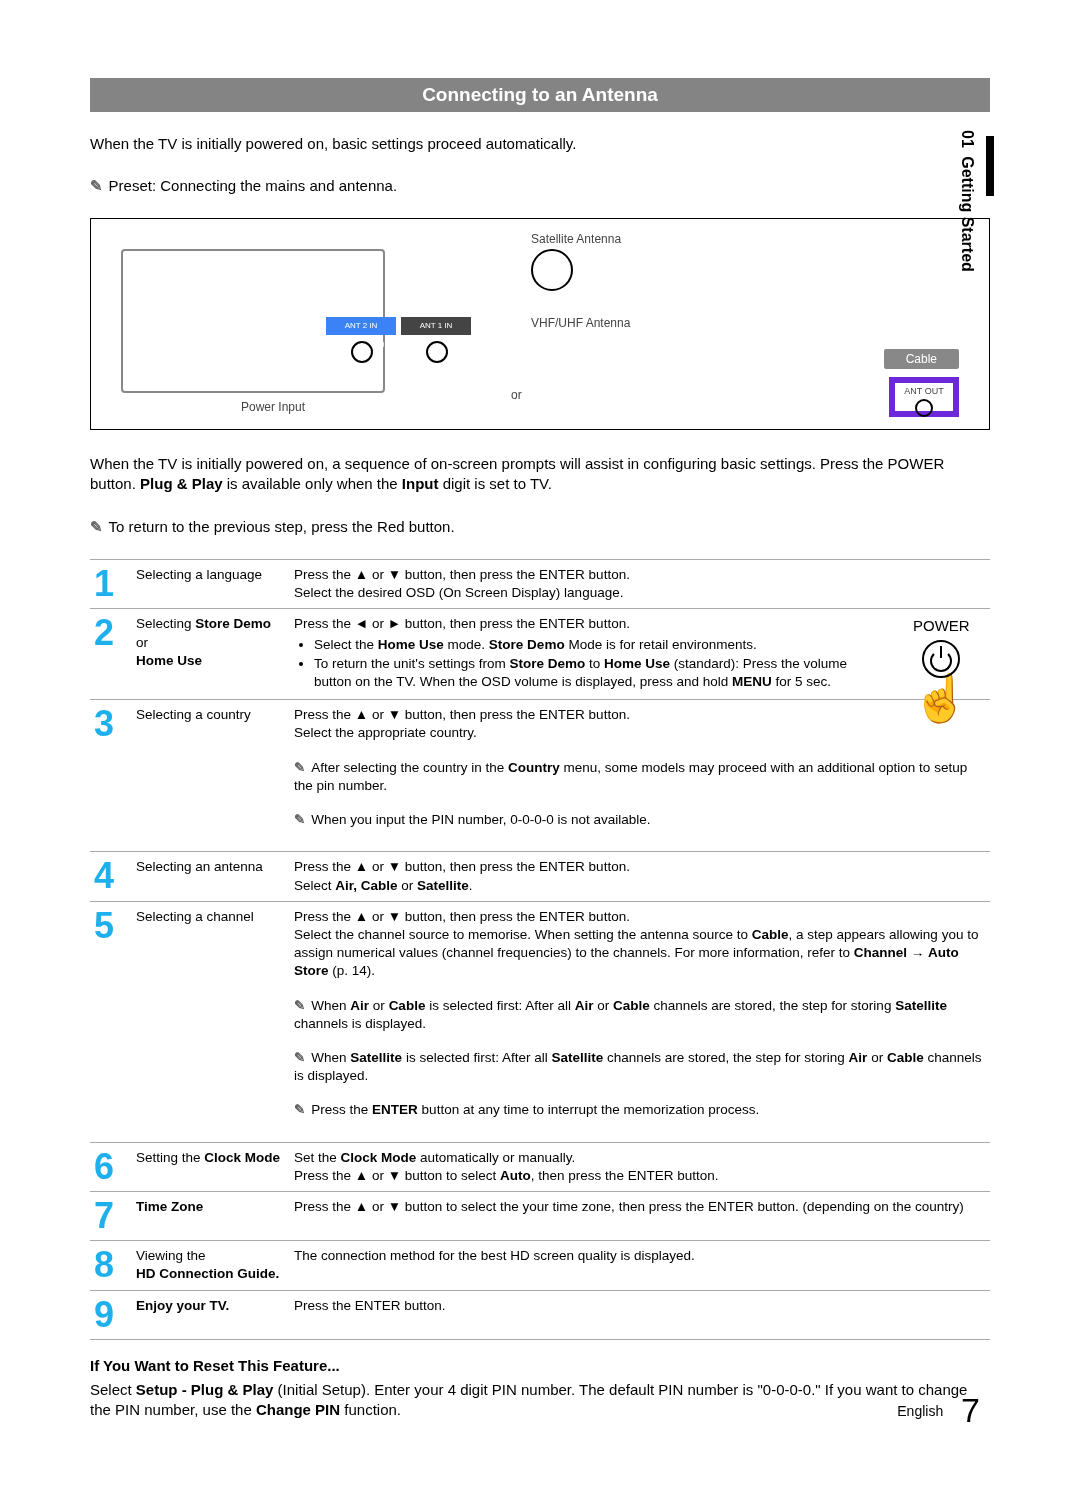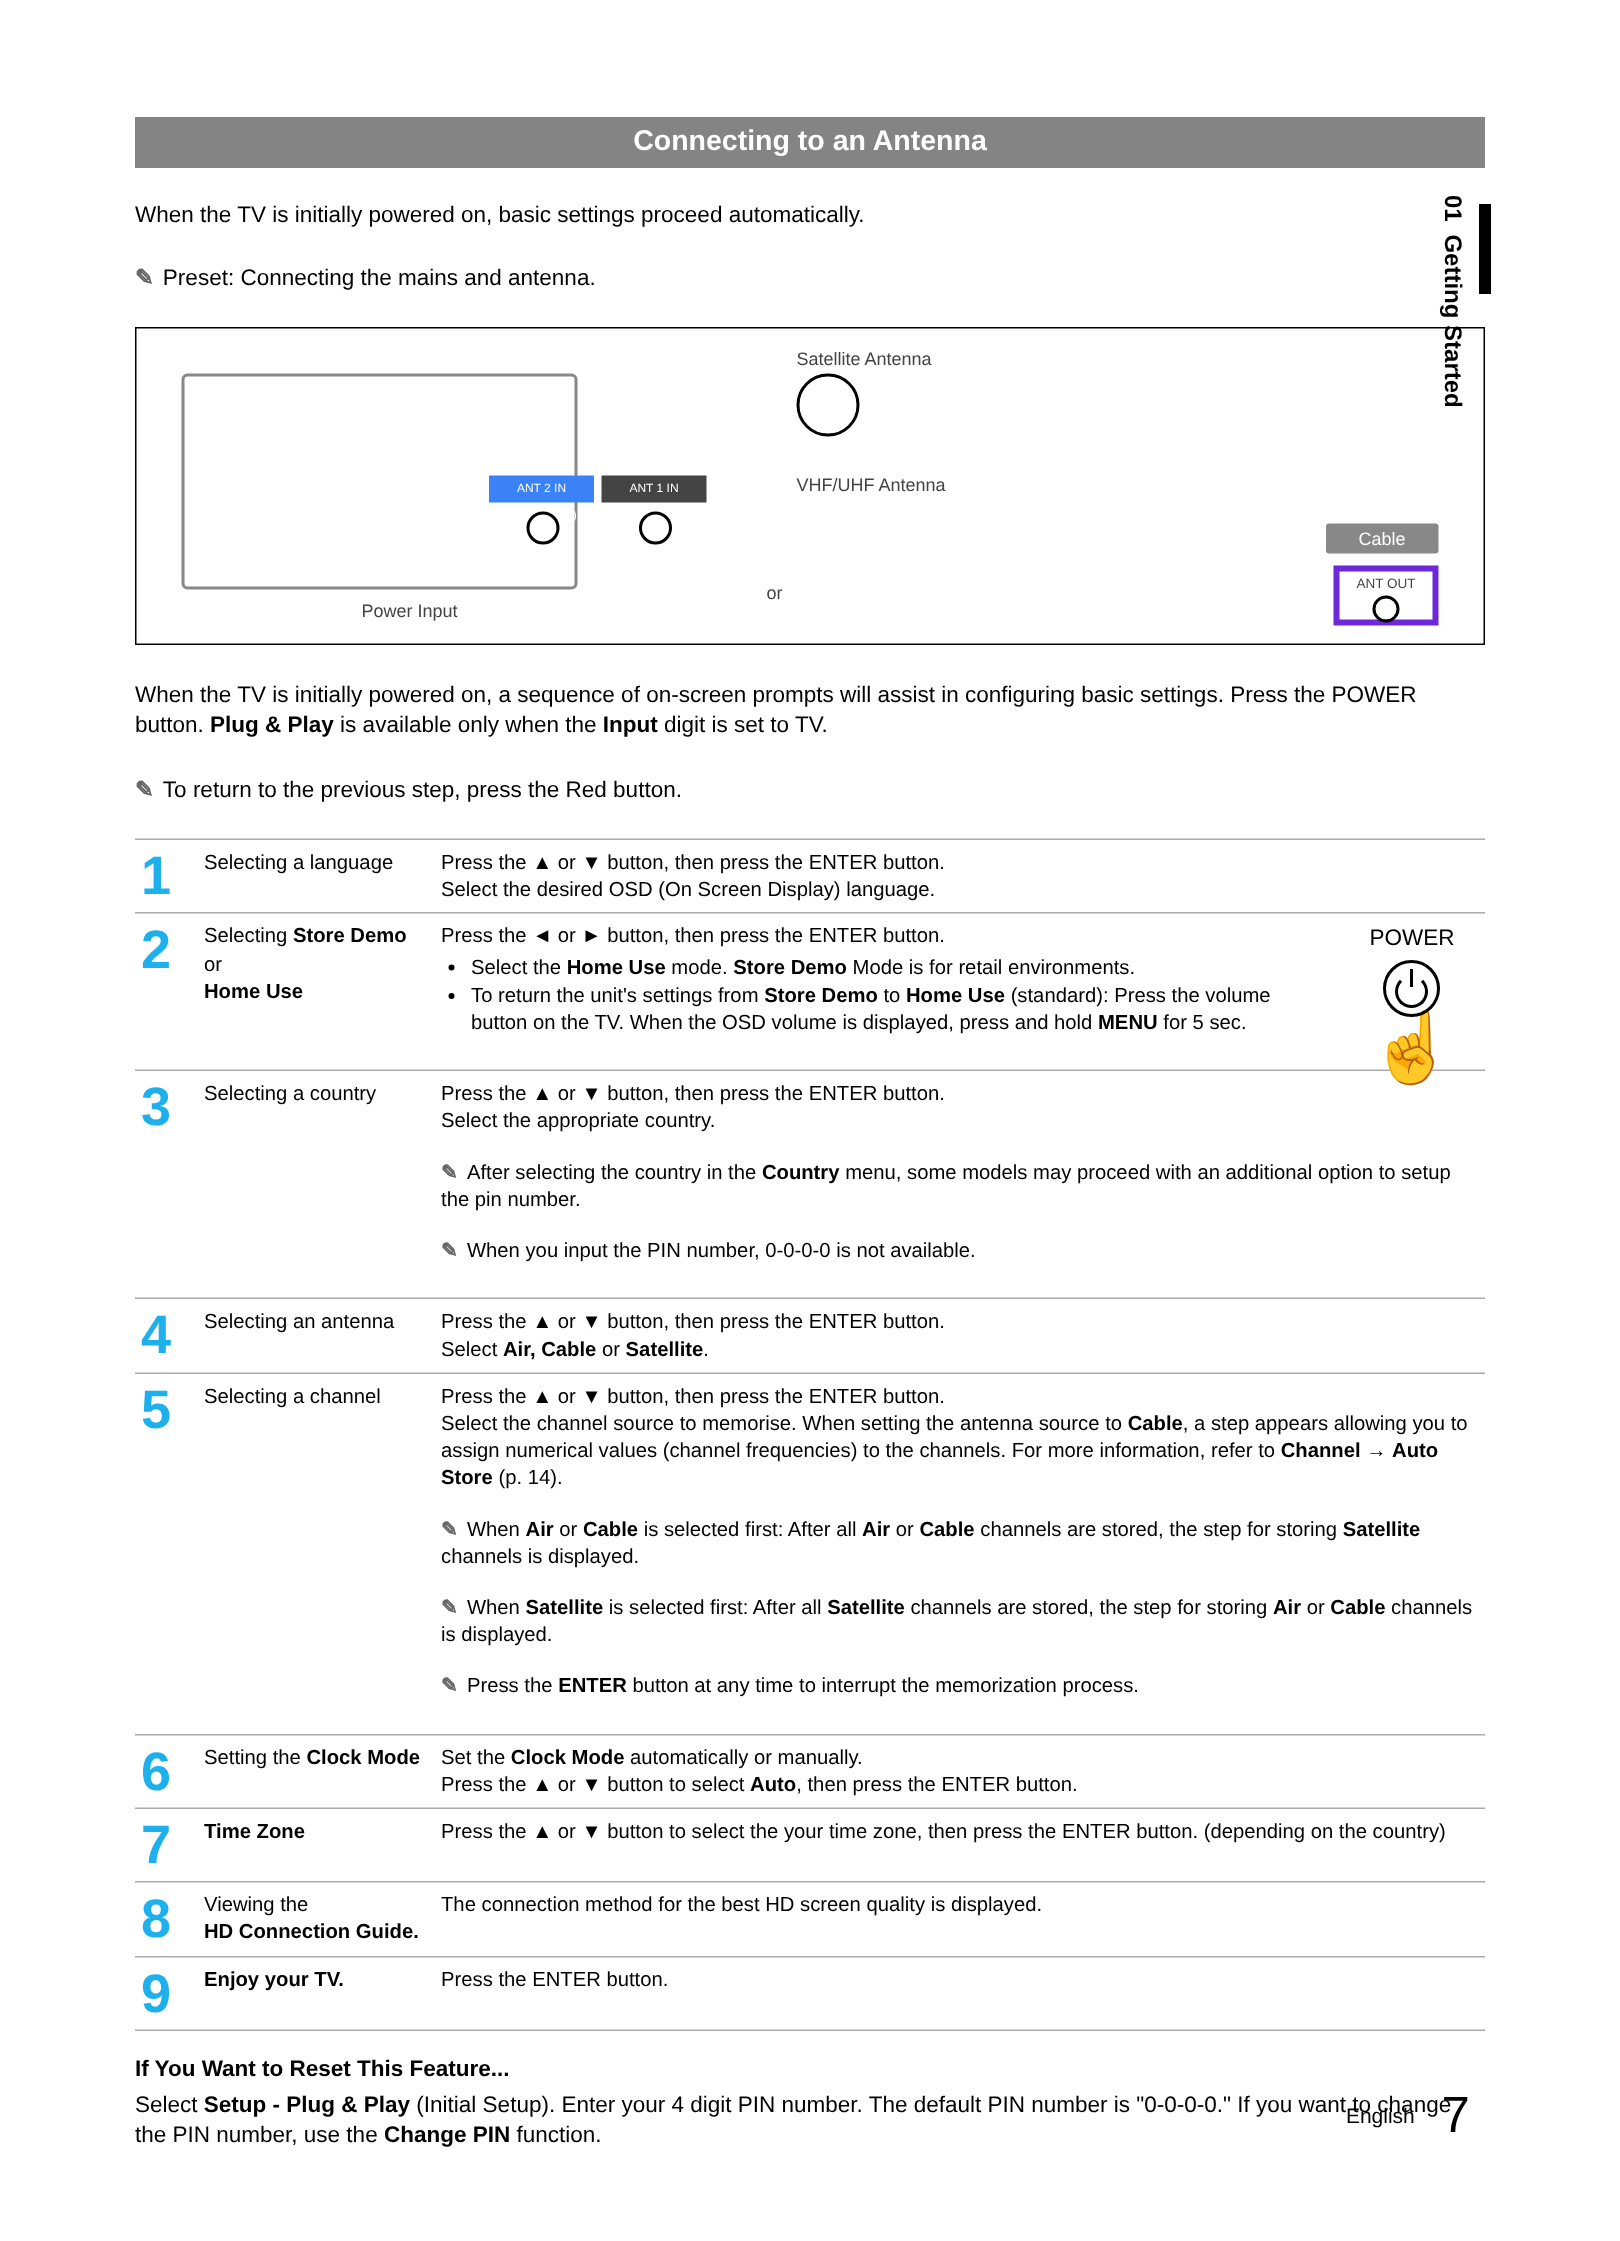--- a/index.html
+++ b/index.html
@@ -15,28 +15,28 @@
   .diagram .power-label{position:absolute;left:150px;top:180px}
   .diagram .ant1{position:absolute;left:235px;top:98px;width:70px;height:18px;background:#3b82f6;color:#fff;font-size:8px;text-align:center;line-height:18px}
   .diagram .ant2{position:absolute;left:310px;top:98px;width:70px;height:18px;background:#444;color:#fff;font-size:8px;text-align:center;line-height:18px}
   .diagram .coax1,.diagram .coax2{position:absolute;top:122px;width:18px;height:18px;border:2px solid #000;border-radius:50%}
   .diagram .coax1{left:260px}.diagram .coax2{left:335px}
   .diagram .sat-lbl{position:absolute;left:440px;top:12px}
   .diagram .dish{position:absolute;left:440px;top:30px;width:38px;height:38px;border:2px solid #000;border-radius:50%}
   .diagram .vhf-lbl{position:absolute;left:440px;top:96px}
   .diagram .or-lbl{position:absolute;left:420px;top:168px}
   .diagram .cable-lbl{position:absolute;right:30px;top:130px;background:#888;color:#fff;padding:2px 22px;border-radius:2px}
-  .diagram .wall{position:absolute;right:30px;top:158px;width:70px;height:40px;border:4px solid #6d28d9;text-align:center;font-size:9px;padding-top:2px;box-sizing:border-box}
+  .diagram .wall{position:absolute;right:30px;top:158px;width:70px;height:40px;border:6px solid #6d28d9;text-align:center;font-size:9px;padding-top:2px;box-sizing:border-box}
   .diagram .wall .dot{width:14px;height:14px;border:2px solid #000;border-radius:50%;margin:2px auto 0}
   .steps-table{width:100%;border-collapse:collapse;font-size:13.5px;margin-top:6px}
   .steps-table td{border-top:1px solid #aaa;border-bottom:1px solid #aaa;vertical-align:top;padding:6px 4px}
   .steps-table tr:first-child td{border-top:1px solid #aaa}
   .num-cell{width:34px;color:#1eb0ed;font-weight:bold;font-size:36px;line-height:1;text-align:left;padding-top:0}
   .title-cell{width:150px}
-  .desc-cell ul{margin:2px 0 16px 20px;padding:0}
+  .desc-cell ul{margin:2px 0 2px 20px;padding:0}
   .desc-cell ul li{margin:1px 0}
   .desc-cell .sub-note{margin:16px 0}
   .power-fig{position:absolute;right:110px;top:616px;text-align:center;font-size:15px}
   .power-fig .p-circle{width:34px;height:34px;border:2px solid #000;border-radius:50%;margin:4px auto;position:relative}
   .power-fig .p-circle::before{content:"";position:absolute;left:50%;top:4px;width:2px;height:12px;background:#000;transform:translateX(-50%)}
   .power-fig .p-circle::after{content:"";position:absolute;left:50%;top:8px;width:18px;height:18px;border:2px solid #000;border-top-color:transparent;border-radius:50%;transform:translateX(-50%)}
   .power-fig .hand{font-size:46px;line-height:0.7}
   .reset-head{font-weight:bold;margin-top:16px}
   .reset-body{margin-top:4px}
   .foot{position:absolute;right:100px;bottom:60px;font-size:14px}

